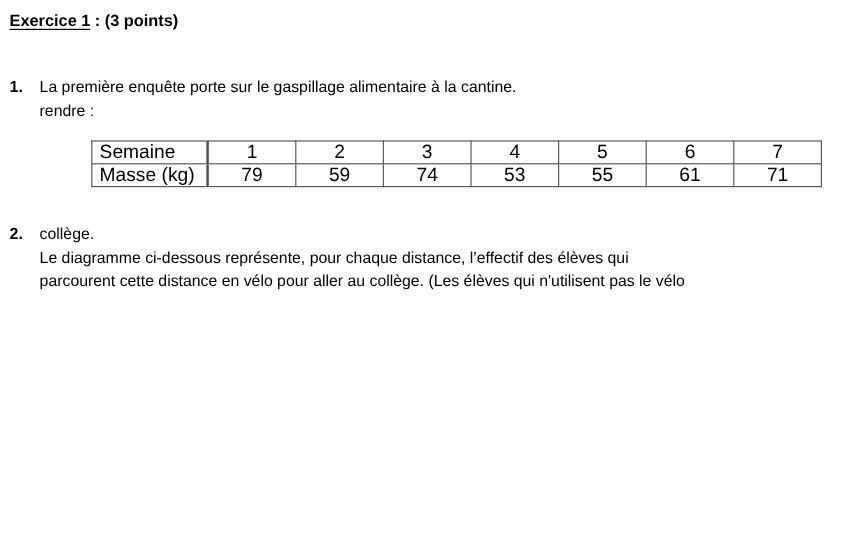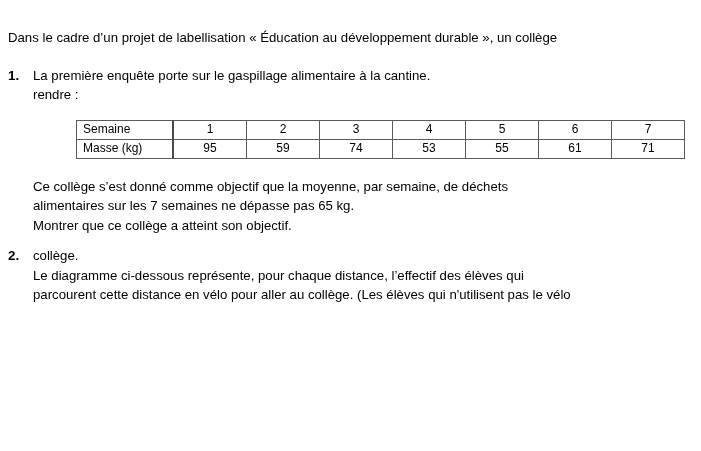--- a/index.html
+++ b/index.html
@@ -66,21 +66,21 @@
     max-width: 660px;
   }
 
   
   .table-wrap {
     padding-left: 68px;
   }
   table.data-table {
     border-collapse: collapse;
     table-layout: fixed;
-    font-size: 12px;
+    font-size: 16px;
   }
   table.data-table td {
     border: 1px solid #5a5a5a;
     height: 18px;
     padding: 0 4px;
     text-align: center;
     vertical-align: middle;
     line-height: 17px;
     white-space: nowrap;
   }
@@ -93,25 +93,25 @@
   }
   table.data-table td.cell {
     width: 64px;
   }
 </style>
 </head>
 <body>
 
 <div class="page">
 
+  <div class="ex-title"><span class="underlined">Exercice 1</span><span> : (3 points)</span></div>
 
   <div class="spacer-lg"></div>
 
   <div class="para">
-    <div>Dans le cadre d’un projet de labellisation « Éducation au développement durable », un collège</div>
   </div>
 
   <div class="spacer-md"></div>
 
   <div class="item">
     <span class="item-num">1.</span>
     <div class="item-line">La première enquête porte sur le gaspillage alimentaire à la cantine.</div>
     <div class="item-line">rendre :</div>
   </div>
 
@@ -125,39 +125,34 @@
           <td class="cell">1</td>
           <td class="cell">2</td>
           <td class="cell">3</td>
           <td class="cell">4</td>
           <td class="cell">5</td>
           <td class="cell">6</td>
           <td class="cell">7</td>
         </tr>
         <tr>
           <td class="rowhead">Masse (kg)</td>
-          <td class="cell">95</td>
+          <td class="cell">79</td>
           <td class="cell">59</td>
           <td class="cell">74</td>
           <td class="cell">53</td>
           <td class="cell">55</td>
           <td class="cell">61</td>
           <td class="cell">71</td>
         </tr>
       </tbody>
     </table>
   </div>
 
   <div class="spacer-md"></div>
 
-  <div class="sub-block">
-    <div>Ce collège s’est donné comme objectif que la moyenne, par semaine, de déchets</div>
-    <div>alimentaires sur les 7 semaines ne dépasse pas 65 kg.</div>
-    <div>Montrer que ce collège a atteint son objectif.</div>
-  </div>
 
   <div class="spacer-xs"></div>
 
   <div class="item">
     <span class="item-num">2.</span>
     <div class="item-line">collège.</div>
     <div class="item-line">Le diagramme ci-dessous représente, pour chaque distance, l’effectif des élèves qui</div>
     <div class="item-line">parcourent cette distance en vélo pour aller au collège. (Les élèves qui n'utilisent pas le vélo</div>
   </div>
 

